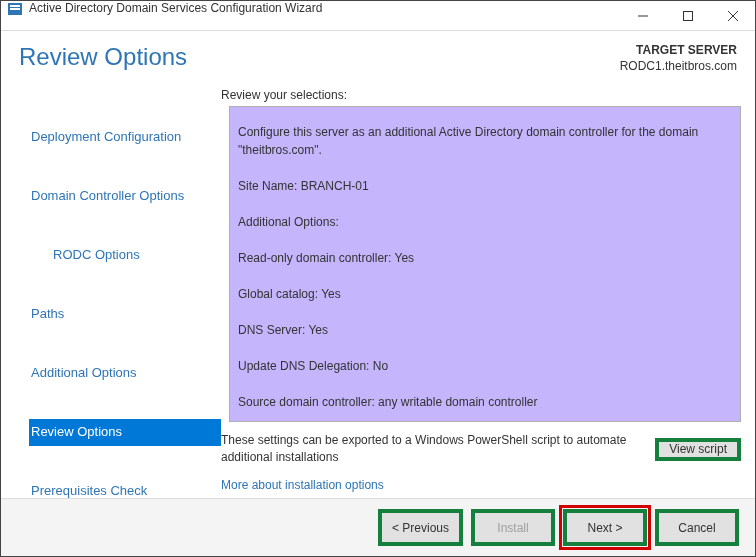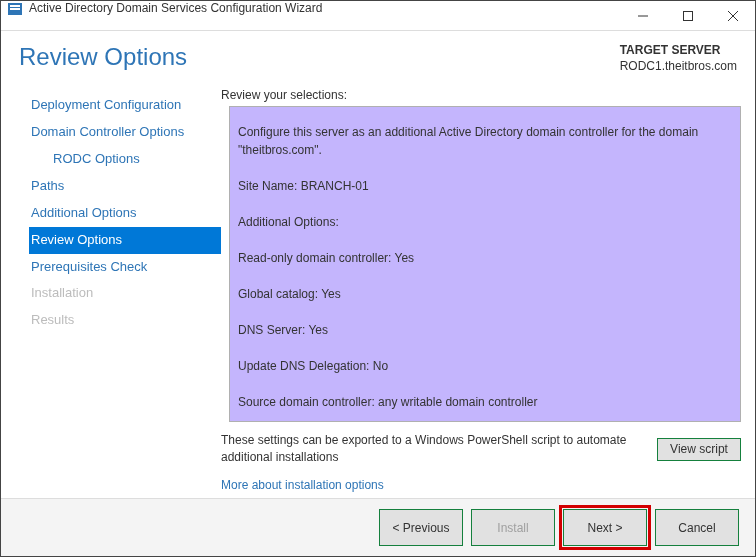--- a/index.html
+++ b/index.html
@@ -26,38 +26,39 @@
   .titlebar-title { flex: 1; font-size: 12px; }
   .win-ctrl { width: 45px; height: 30px; display: flex; align-items: center; justify-content: center; }
   .win-ctrl svg { width: 10px; height: 10px; }
   .header {
     display: flex;
     justify-content: space-between;
     align-items: flex-start;
     padding: 12px 18px 4px 18px;
   }
   .header-title { font-size: 24px; font-weight: 300; color: #2e75b6; }
-  .target { text-align: left; font-size: 12px; line-height: 1.3; }
+  .target { text-align: right; font-size: 12px; line-height: 1.3; }
   .target-label { font-weight: 600; color: #333; }
   .content {
     flex: 1;
     display: flex;
     padding: 6px 14px 6px 6px;
     overflow: hidden;
   }
   .nav {
     width: 214px;
     padding: 8px 0 0 22px;
     font-size: 13px;
   }
   .nav-item {
     padding: 5px 4px 5px 2px;
     color: #2e75b6;
     cursor: pointer;
     line-height: 1.3;
+    margin-top: 32px;
   }
   .nav-item.sub { padding-left: 24px; }
   .nav-item.selected { background: #0078d7; color: #fff; }
   .nav-item.disabled { color: #bcbcbc; cursor: default; }
   .main {
     flex: 1;
     display: flex;
     flex-direction: column;
   }
   .selections-label { font-size: 12px; margin: 4px 0 4px 0; color: #333; }
@@ -80,21 +81,21 @@
     display: flex;
     align-items: center;
     margin-top: 10px;
     gap: 28px;
   }
   .export-text { flex: 1; font-size: 12px; color: #333; line-height: 1.4; }
   .btn {
     min-width: 84px;
     height: 23px;
     background: #e1e1e1;
-    border: 1px solid #15803d;
+    border: 4px solid #15803d;
     font-size: 12px;
     color: #333;
     padding: 0 10px;
     cursor: pointer;
   }
   .link { color: #2e75b6; font-size: 12px; margin-top: 12px; display: inline-block; cursor: pointer; }
   .footer {
     border-top: 1px solid #ddd;
     background: #f4f4f4;
     padding: 10px 16px;

